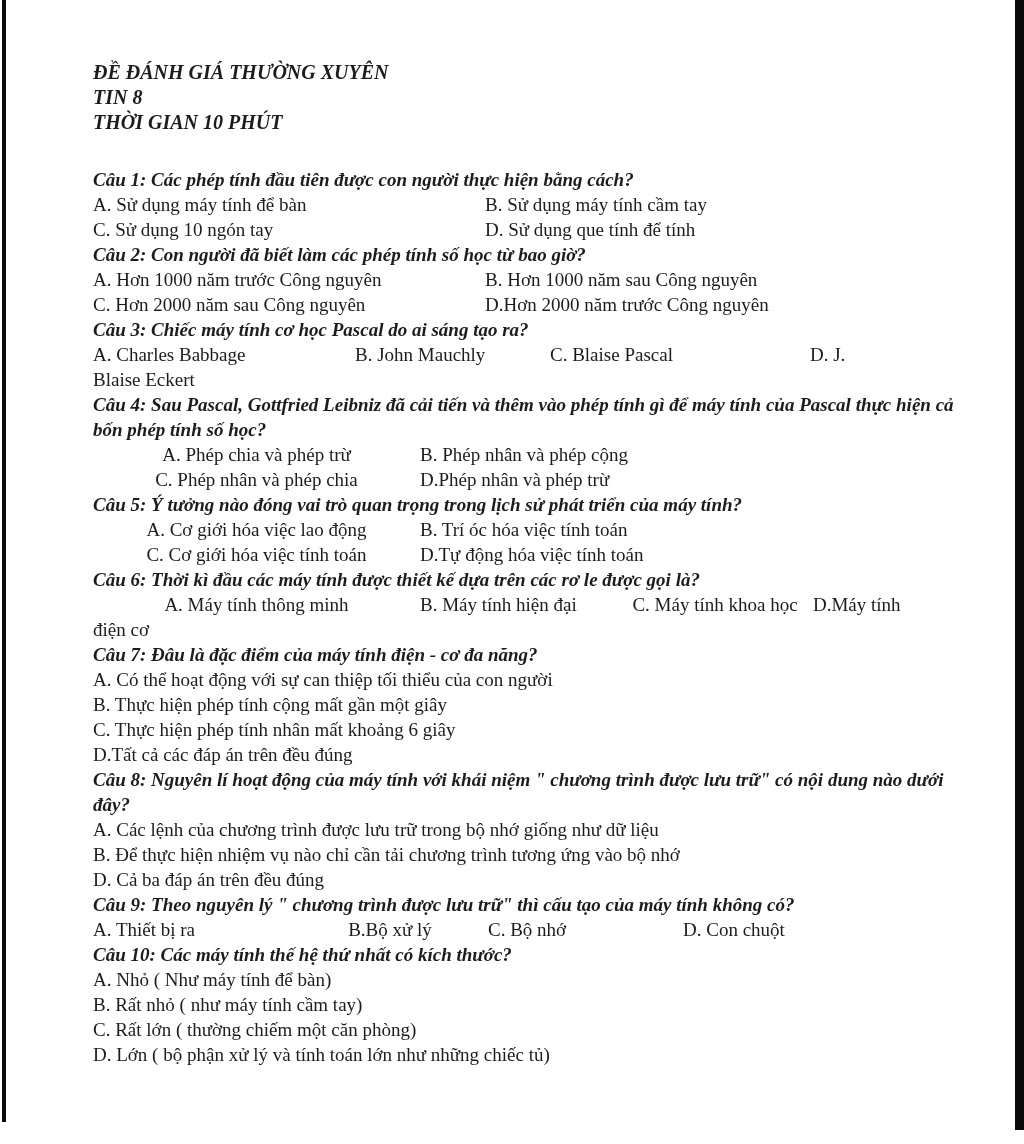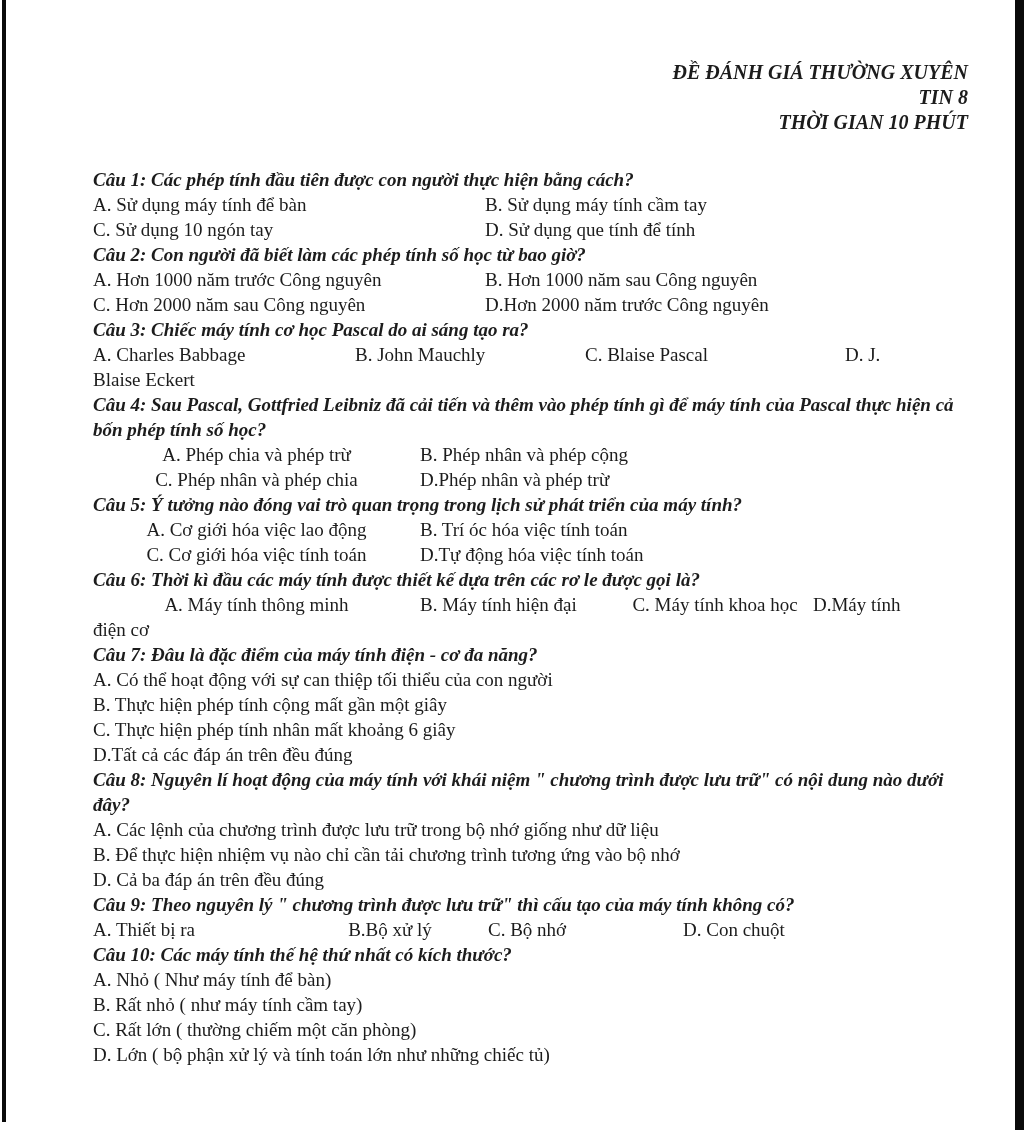--- a/index.html
+++ b/index.html
@@ -17,33 +17,33 @@
   }
   .bar-right{
     position:absolute;right:0;top:0;width:9px;height:1130px;
     background:#0a0a0a;
   }
   .doc{
     position:absolute;left:93px;top:60px;width:875px;
     font-size:19px;line-height:25px;
   }
   .title{
-    text-align:right;
+    text-align:left;
     font-weight:bold;font-style:italic;
     font-size:20px;line-height:25px;
     margin-bottom:32px;
   }
   .q{font-weight:bold;font-style:italic;font-family:Liberation Serif, serif;}
   .row{display:flex;}
   .row span{display:block;}
   .fill{flex:1 1 auto;}
   .w392{flex:0 0 392px;}
   .w327{flex:0 0 327px;text-align:center;}
   .w262{flex:0 0 262px;}
-  .w260{flex:0 0 260px;margin-left:35px;}
+  .w260{flex:0 0 260px;}
   .w199{flex:0 0 199px;}
   .w197{flex:0 0 197px;}
   .w196{flex:0 0 196px;text-align:center;}
   .w195{flex:0 0 195px;}
   .narrow{max-width:845px;}
 </style>
 </head>
 <body>
 
 <div class="page">

